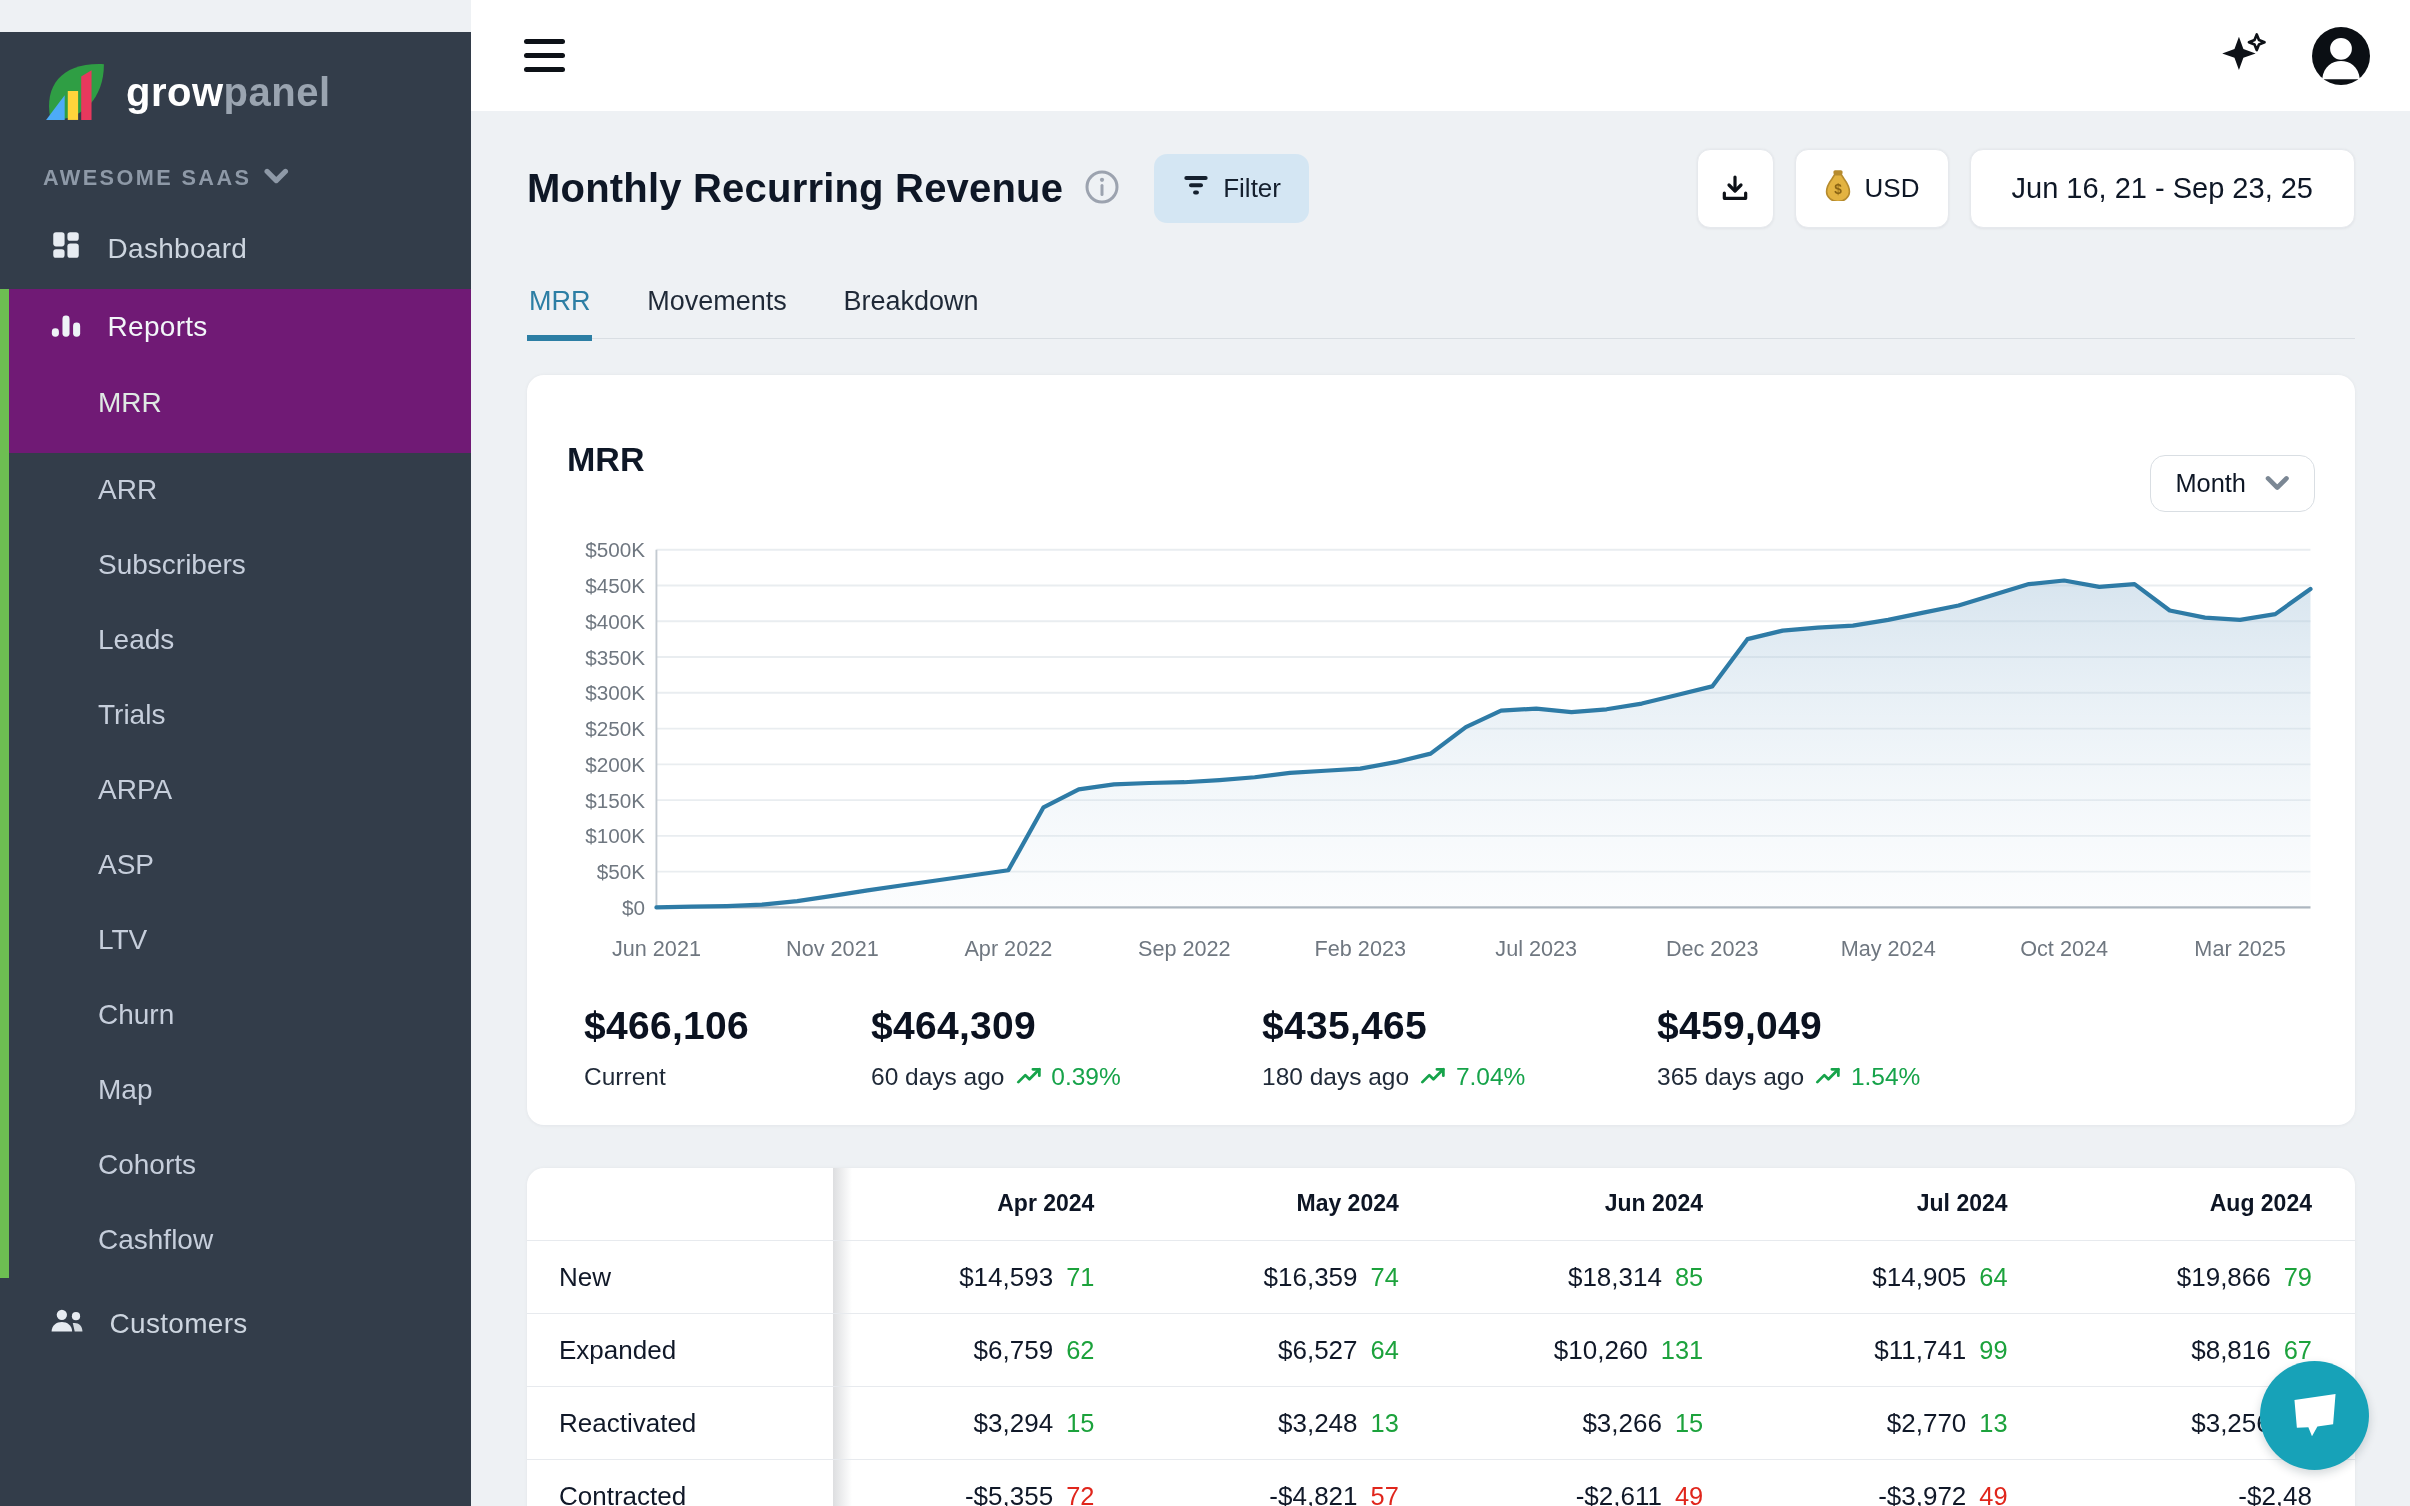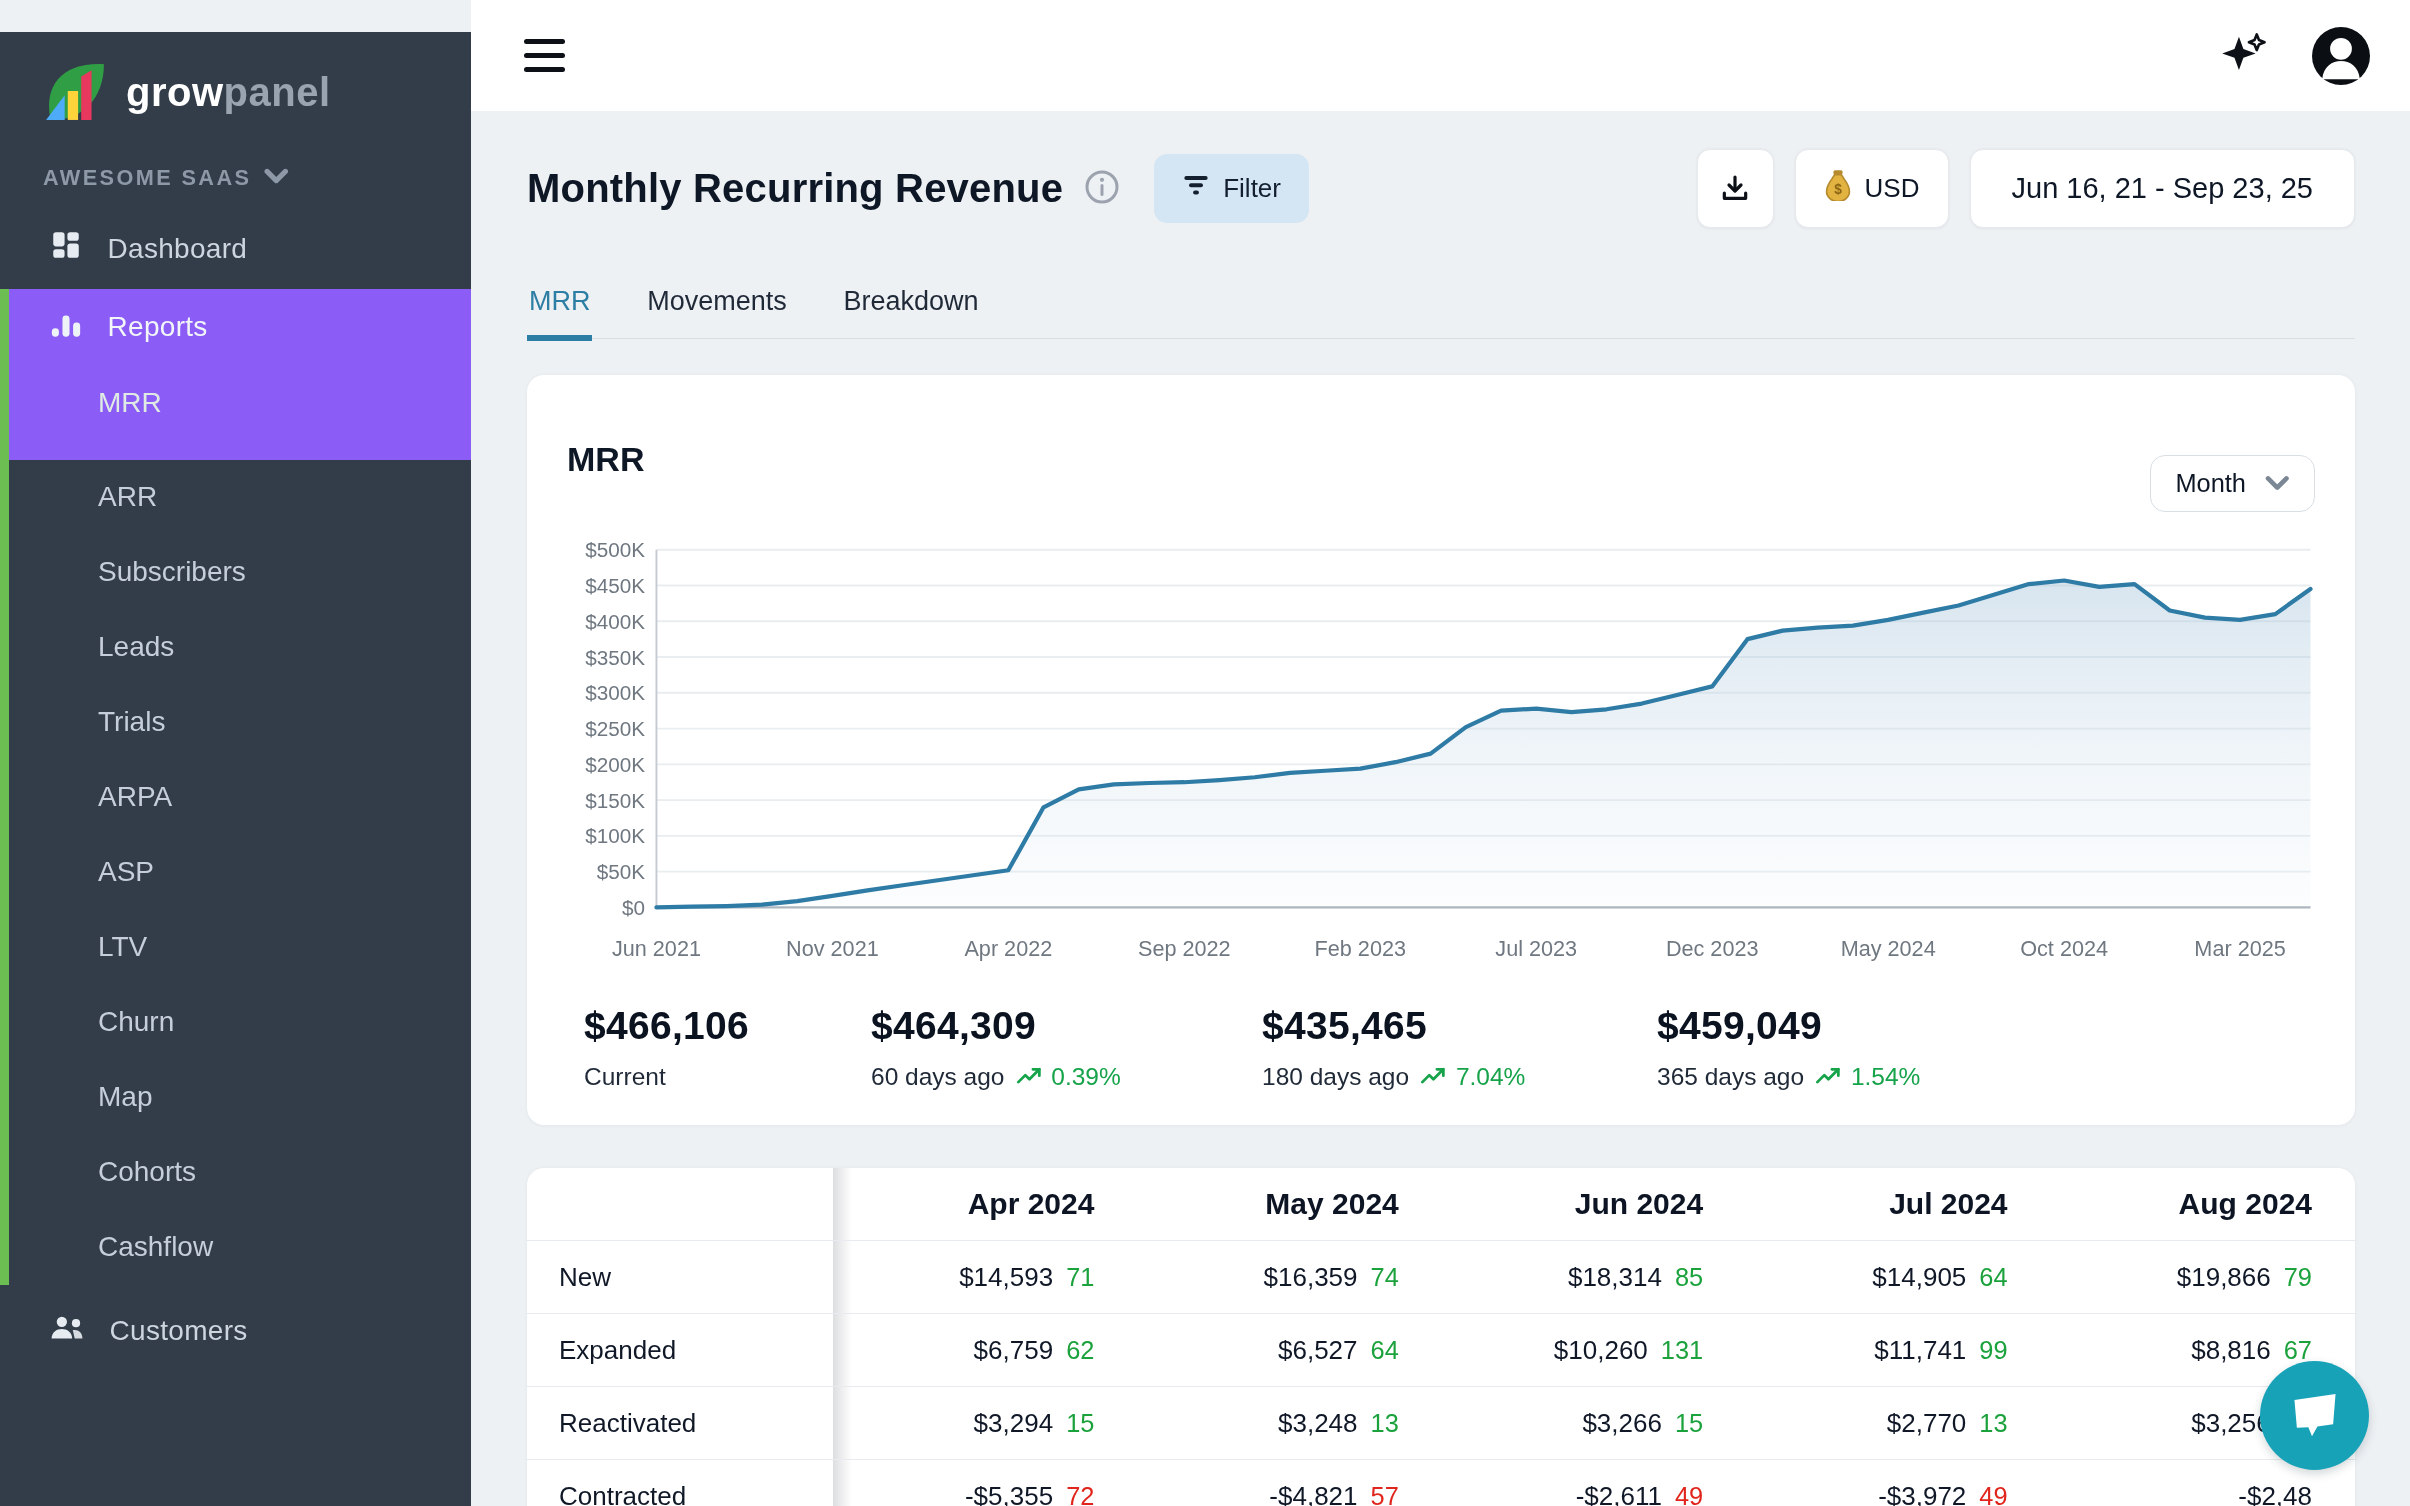--- a/index.html
+++ b/index.html
@@ -12,21 +12,21 @@
   .logo-text { font-size:40px; font-weight:bold; letter-spacing:0.5px; }
   .logo-text .p1 { color:#ffffff; }
   .logo-text .p2 { color:#9aa4b0; }
   .workspace-row { display:flex; align-items:center; gap:13px; margin:40px 0 19px 43px; }
   .workspace-label { color:#8e99a7; font-size:21.7px; font-weight:bold; letter-spacing:2.4px; }
   .nav-item { display:flex; align-items:center; gap:24.5px; height:77px; padding-left:49px;
               color:#cdd5df; font-size:28px; cursor:pointer; }
   .nav-item .lbl { letter-spacing:0.3px; }
   .reports-group { position:relative; margin-top:1.9px; }
   .accent-strip { position:absolute; left:0; top:0; width:8.5px; height:100%; background:#6dbe52; }
-  .active-zone { background:#8b5cf6; padding-bottom:19px; }
+  .active-zone { background:#701a75; padding-bottom:12px; }
   .active-zone .nav-item { color:#f2f6f9; }
   .sub-item { height:75px; display:flex; align-items:center; padding-left:98px;
               color:#c6cedb; font-size:28px; cursor:pointer; }
   .active-zone .sub-item { color:#dfeae4; }
 
   
   .main { margin-left:471px; height:1507px; }
   .topbar { height:111px; background:#ffffff; display:flex; align-items:center; padding:0 41px 0 53px; }
   .hamburger { width:41px; cursor:pointer; }
   .hamburger div { height:5.6px; background:#0d1117; border-radius:2.8px; margin:8.5px 0; }
@@ -65,21 +65,21 @@
   .stats-row { display:flex; margin-top:24.5px; padding-left:17px; }
   .stat { }
   .stat .val { font-size:39px; font-weight:bold; color:#0b1220; letter-spacing:0.3px; }
   .stat .sub { display:flex; align-items:center; gap:11.3px; margin-top:15px; font-size:24.5px; color:#1f2937; }
   .delta { display:flex; align-items:center; gap:7.5px; color:#16a34a; font-size:24.5px; }
   .w1{width:287px;} .w2{width:386px;} .w3{width:391px;} .w4{width:395px;}
 
   .table-card { margin-top:43px; overflow:hidden; }
   table.mrr { border-collapse:collapse; width:100%; table-layout:fixed; }
   table.mrr th, table.mrr td { border-bottom:1.9px solid #e7eaee; white-space:nowrap; }
-  table.mrr thead th { height:73px; font-size:30px; color:#0d1524; text-align:right; padding-right:43px; }
+  table.mrr thead th { height:73px; font-size:23px; color:#0d1524; text-align:right; padding-right:43px; }
   table.mrr td { height:73px; font-size:26px; color:#101828; text-align:right; padding-right:43px; }
   td.rowlab, th.corner { text-align:left !important; padding-left:32px; position:relative; }
   th.corner { width:306px; }
   .colshadow { position:absolute; top:0; right:-19px; width:19px; height:100%;
                background:linear-gradient(to right, rgba(13,21,36,.14), rgba(13,21,36,0)); pointer-events:none; }
   .cnt { margin-left:13px; font-size:25.4px; }
   .cnt.up { color:#1ca23c; } .cnt.down { color:#e0261c; }
 
   .chat-fab { position:fixed; right:41px; bottom:36px; width:109px; height:109px; border-radius:50%;
               background:#17a2b8; display:flex; align-items:center; justify-content:center; cursor:pointer;

